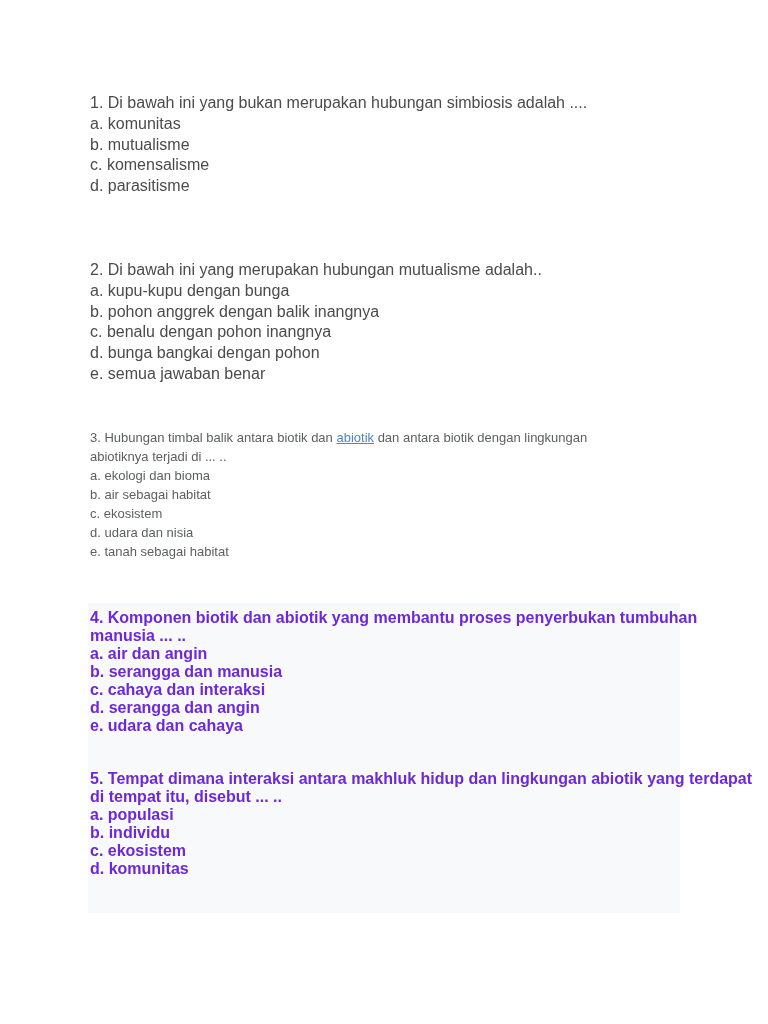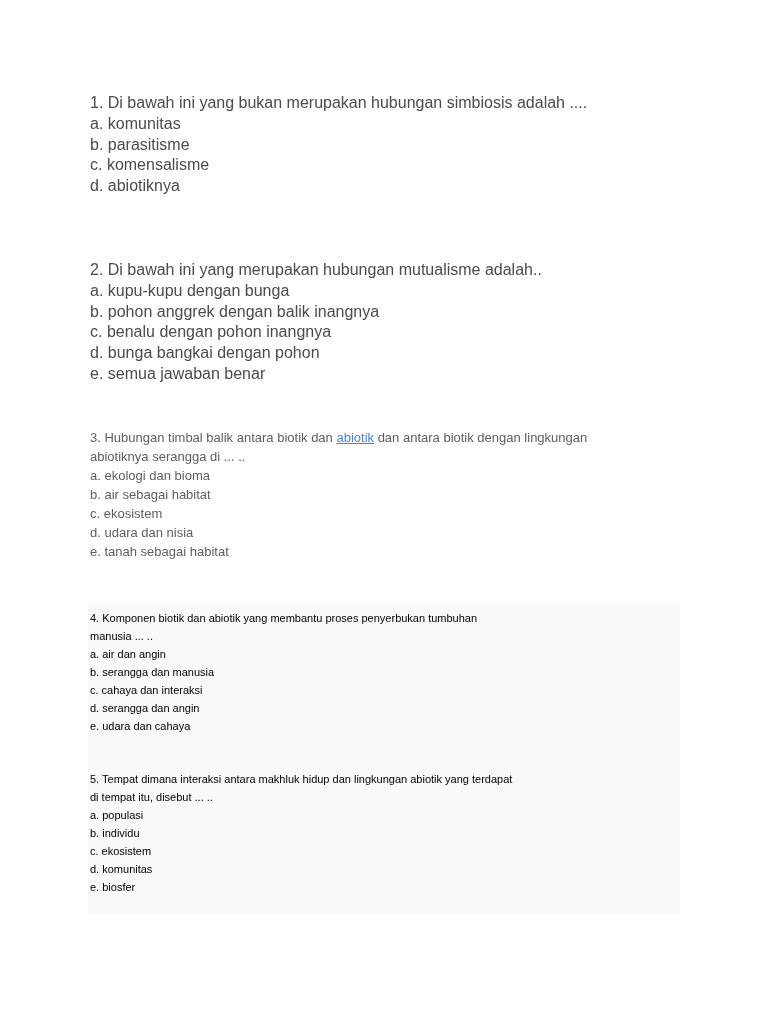--- a/index.html
+++ b/index.html
@@ -30,23 +30,24 @@
     color: #4b4b4d;
   }
   
   .q-style-b {
     font-size: 13px;
     line-height: 19px;
     color: #5c5e60;
   }
   
   .q-style-c {
-    font-size: 11px;
+    font-size: 16px;
     line-height: 18px;
-    color: #000000;
+    color: #6d28d9;
+    font-weight: bold;
   }
   #q1 { top: 93px; }
   #q2 { top: 260px; }
   #q3 { top: 428px; }
   #answer-panel {
     position: absolute;
     left: 88px;
     top: 603px;
     width: 592px;
     height: 310px;
@@ -61,37 +62,37 @@
   }
 </style>
 </head>
 <body>
 
 <div id="page">
 
   <section class="q q-style-a" id="q1">
     <span class="line">1. Di bawah ini yang bukan merupakan hubungan simbiosis adalah ....</span>
     <span class="line">a. komunitas</span>
-    <span class="line">b. parasitisme</span>
+    <span class="line">b. mutualisme</span>
     <span class="line">c. komensalisme</span>
-    <span class="line">d. abiotiknya</span>
+    <span class="line">d. parasitisme</span>
   </section>
 
   <section class="q q-style-a" id="q2">
     <span class="line">2. Di bawah ini yang merupakan hubungan mutualisme adalah..</span>
     <span class="line">a. kupu-kupu dengan bunga</span>
     <span class="line">b. pohon anggrek dengan balik inangnya</span>
     <span class="line">c. benalu dengan pohon inangnya</span>
     <span class="line">d. bunga bangkai dengan pohon</span>
     <span class="line">e. semua jawaban benar</span>
   </section>
 
   <section class="q q-style-b" id="q3">
     <span class="line"><span>3. Hubungan timbal balik antara biotik dan </span><a class="doc-link" href="#">abiotik</a><span> dan antara biotik dengan lingkungan</span></span>
-    <span class="line">abiotiknya serangga di ... ..</span>
+    <span class="line">abiotiknya terjadi di ... ..</span>
     <span class="line">a. ekologi dan bioma</span>
     <span class="line">b. air sebagai habitat</span>
     <span class="line">c. ekosistem</span>
     <span class="line">d. udara dan nisia</span>
     <span class="line">e. tanah sebagai habitat</span>
   </section>
 
   <div id="answer-panel"></div>
 
   <section class="q q-style-c" id="q4">
@@ -104,16 +105,15 @@
     <span class="line">e. udara dan cahaya</span>
   </section>
 
   <section class="q q-style-c" id="q5">
     <span class="line">5. Tempat dimana interaksi antara makhluk hidup dan lingkungan abiotik yang terdapat</span>
     <span class="line">di tempat itu, disebut ... ..</span>
     <span class="line">a. populasi</span>
     <span class="line">b. individu</span>
     <span class="line">c. ekosistem</span>
     <span class="line">d. komunitas</span>
-    <span class="line">e. biosfer</span>
   </section>
 
 </div>
 
 </body></html>

